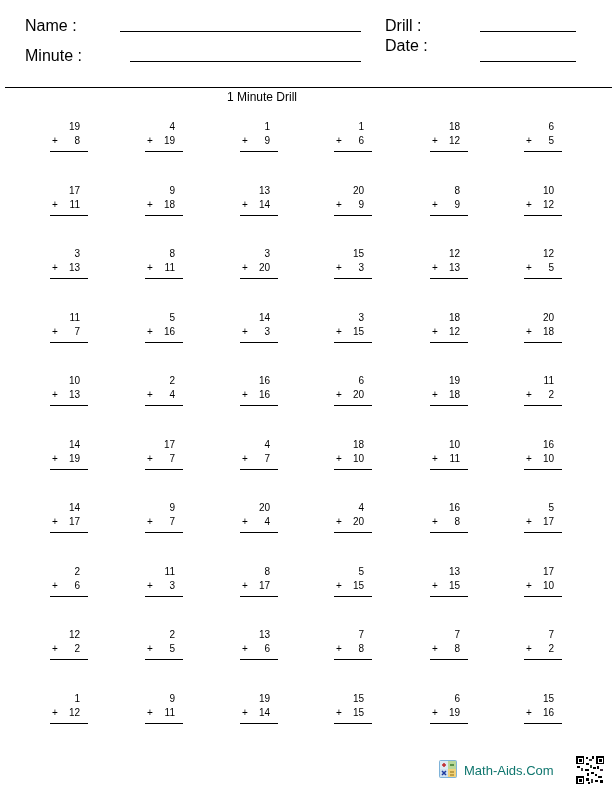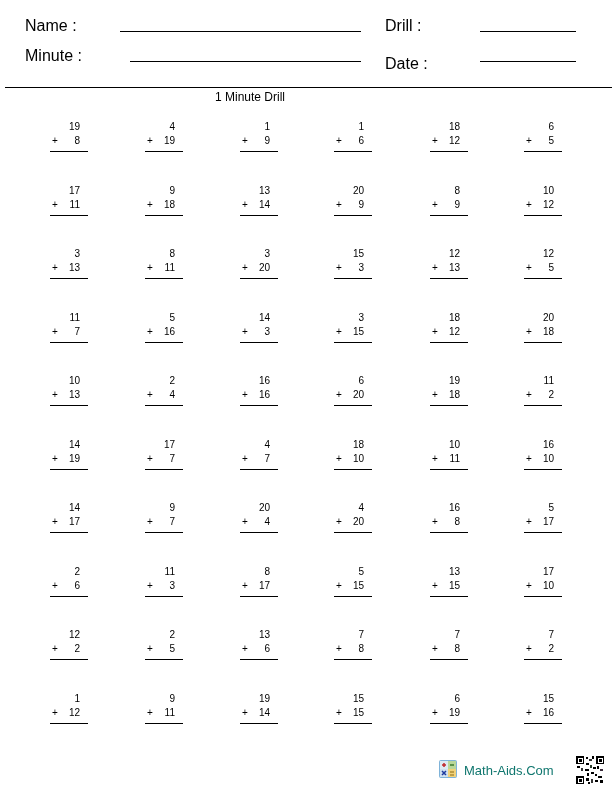--- a/index.html
+++ b/index.html
@@ -2,42 +2,42 @@
 <html><head>
 <meta charset="utf-8">
 <style>
   html, body { margin: 0; padding: 0; background: #ffffff; }
   body { width: 612px; height: 792px; position: relative; overflow: hidden;
          font-family: "Liberation Sans", sans-serif; color: #000; }
   .hdr-label { position: absolute; font-size: 16px; line-height: 18px; }
   .hdr-line { position: absolute; height: 0; border-top: 1px solid #000; }
   .rule { position: absolute; left: 5px; width: 607px; top: 87px; border-top: 1px solid #000; }
   .drill-title { position: absolute; top: 90px; left: 0; width: 548px; text-align: center;
-                 font-size: 12px; line-height: 14px; padding-left: 0; }
+                 font-size: 12px; line-height: 14px; padding-left: 12px; }
   .drill-title span { position: relative; left: -24px; }
   .grid { position: absolute; left: 0; top: 0; }
   .problem { position: absolute; width: 38px; font-size: 10px; line-height: 14px; }
   .problem .top { display: block; text-align: right; padding-right: 8px; height: 14px; }
   .problem .bottom { display: flex; justify-content: space-between; height: 14px; padding-right: 8px; padding-left: 2px; }
   .problem .uline { position: absolute; left: 0; width: 38px; top: 31px; border-top: 1px solid #000; }
   .footer-logo { position: absolute; left: 439px; top: 760px; width: 18px; height: 18px; }
   .footer-text { position: absolute; left: 464px; top: 763px; font-size: 13px; line-height: 15px; color: #0f766e; }
   .qr { position: absolute; left: 575px; top: 755px; width: 30px; height: 30px; }
 </style>
 </head>
 <body>
 
 <div class="hdr-label" style="left:25px;top:17px;">Name :</div>
 <div class="hdr-line" style="left:120px;top:31px;width:241px;"></div>
 <div class="hdr-label" style="left:385px;top:17px;">Drill :</div>
 <div class="hdr-line" style="left:480px;top:31px;width:96px;"></div>
 
 <div class="hdr-label" style="left:25px;top:47px;">Minute :</div>
 <div class="hdr-line" style="left:130px;top:61px;width:231px;"></div>
-<div class="hdr-label" style="left:385px;top:55px;">Date :</div>
+<div class="hdr-label" style="left:385px;top:37px;">Date :</div>
 <div class="hdr-line" style="left:480px;top:61px;width:96px;"></div>
 
 <div class="rule"></div>
 <div class="drill-title"><span>1 Minute Drill</span></div>
 
 <div class="grid" id="grid">
     <div class="problem" style="left: 50px; top: 120px;">
       <span class="top">19</span>
       <span class="bottom">
         <span>+</span>

